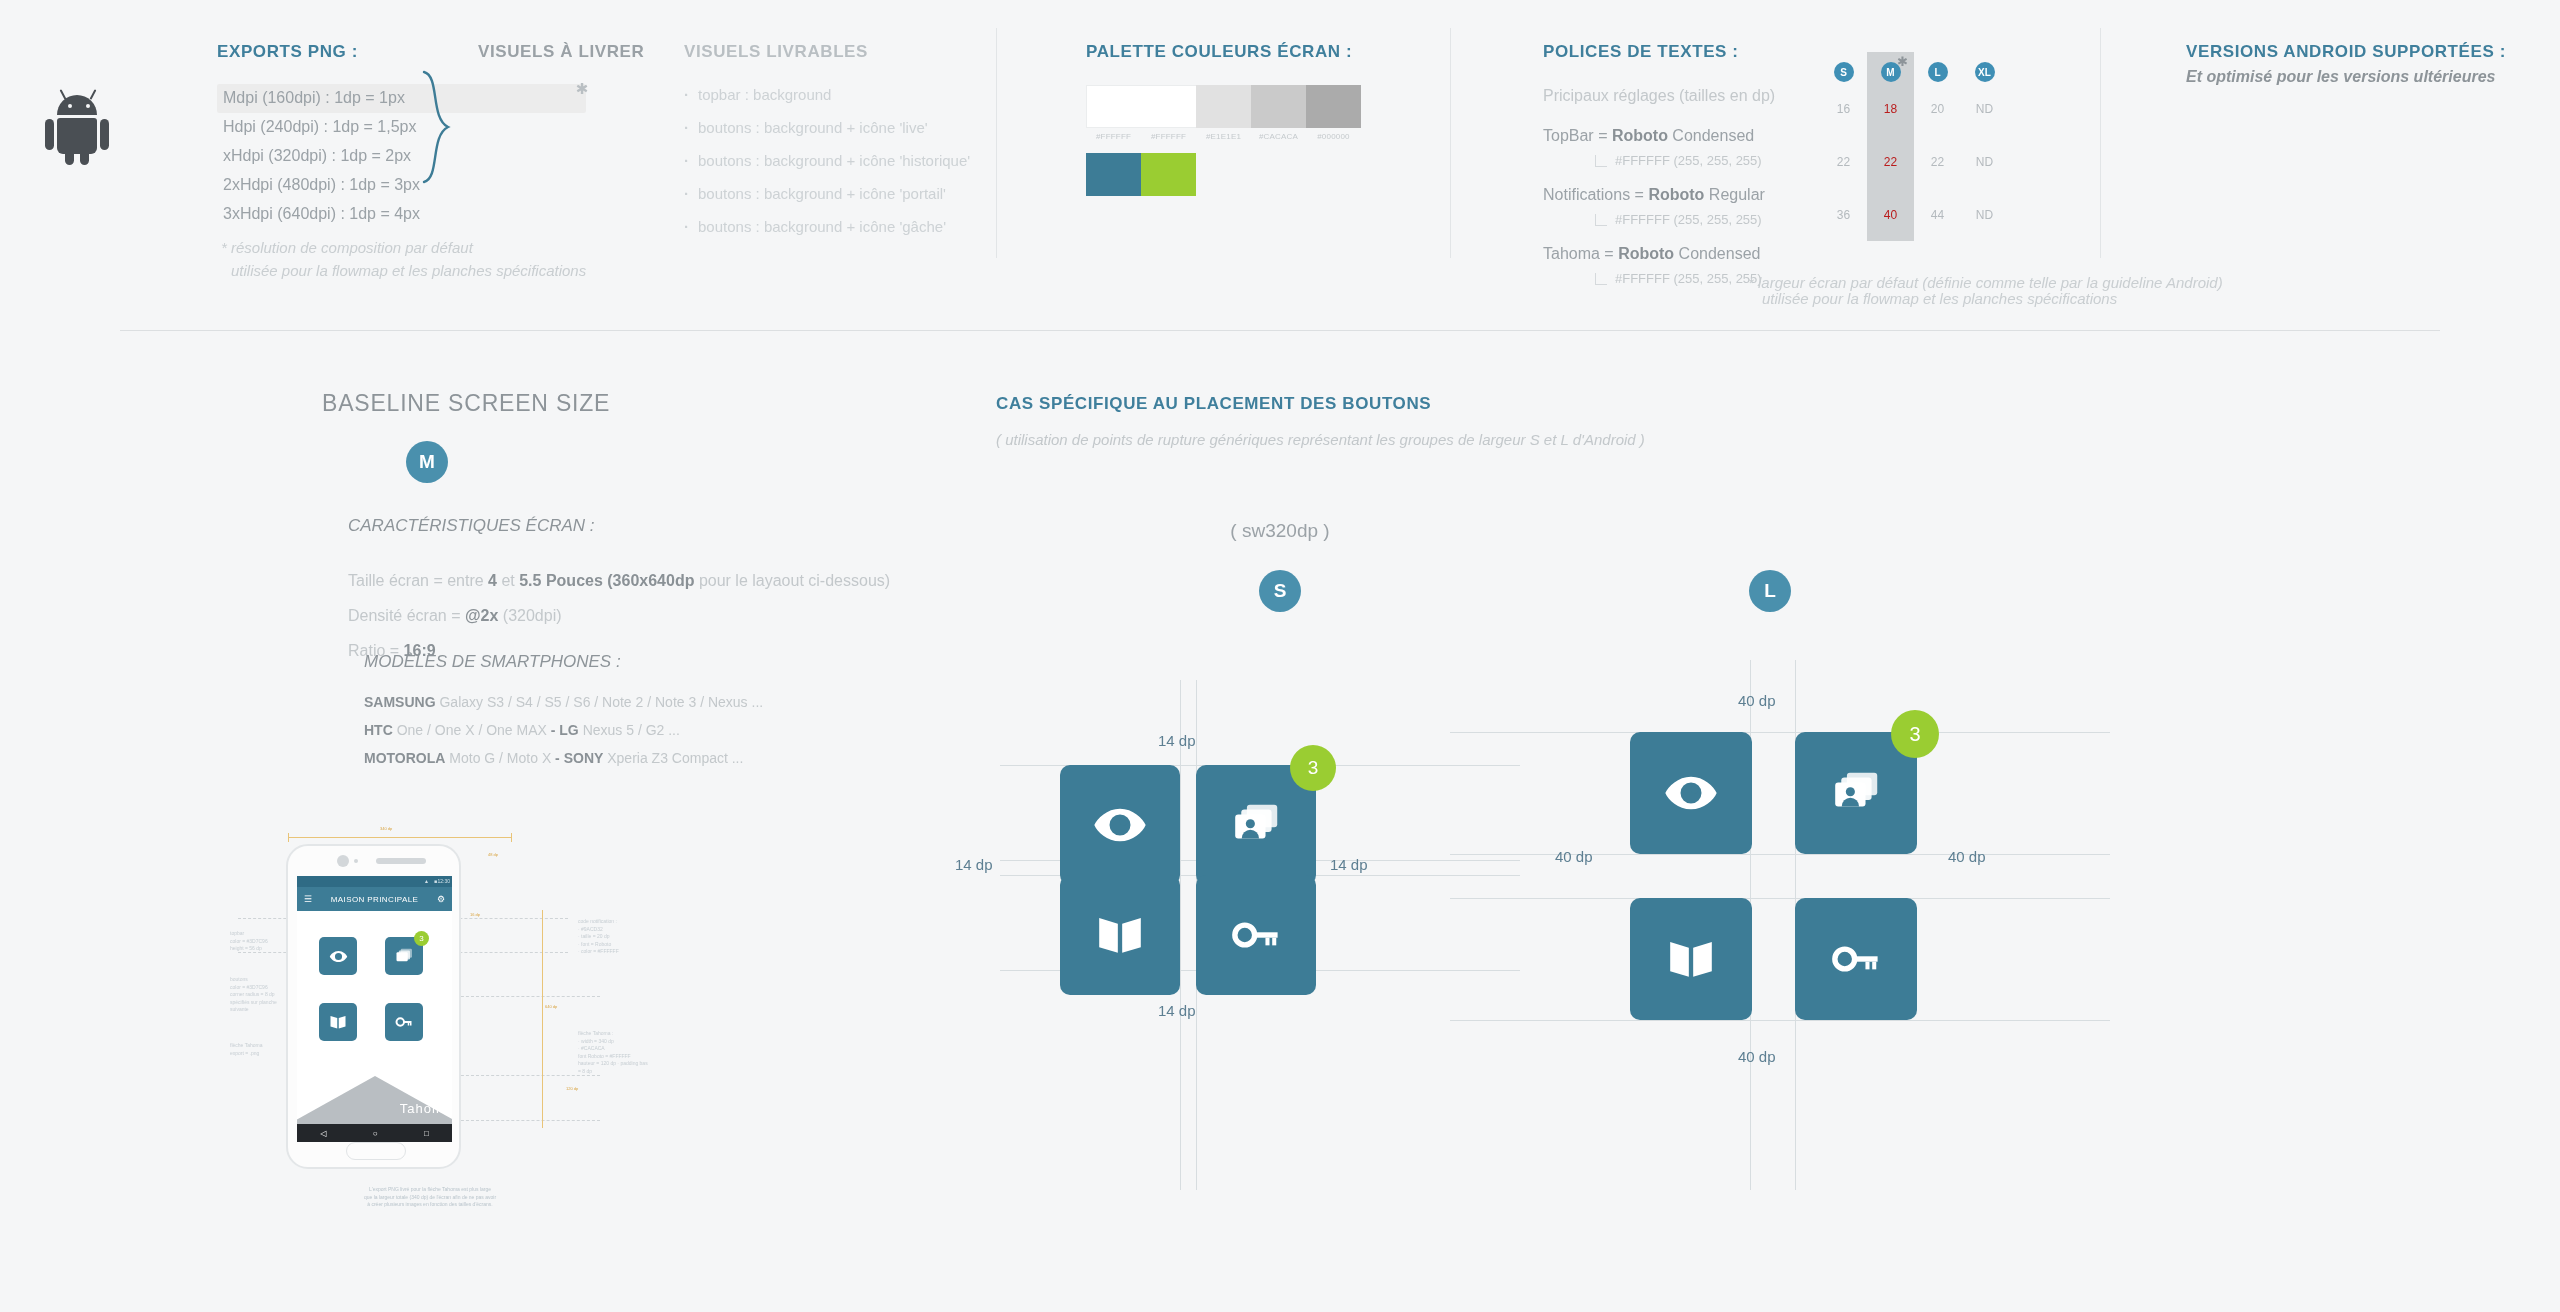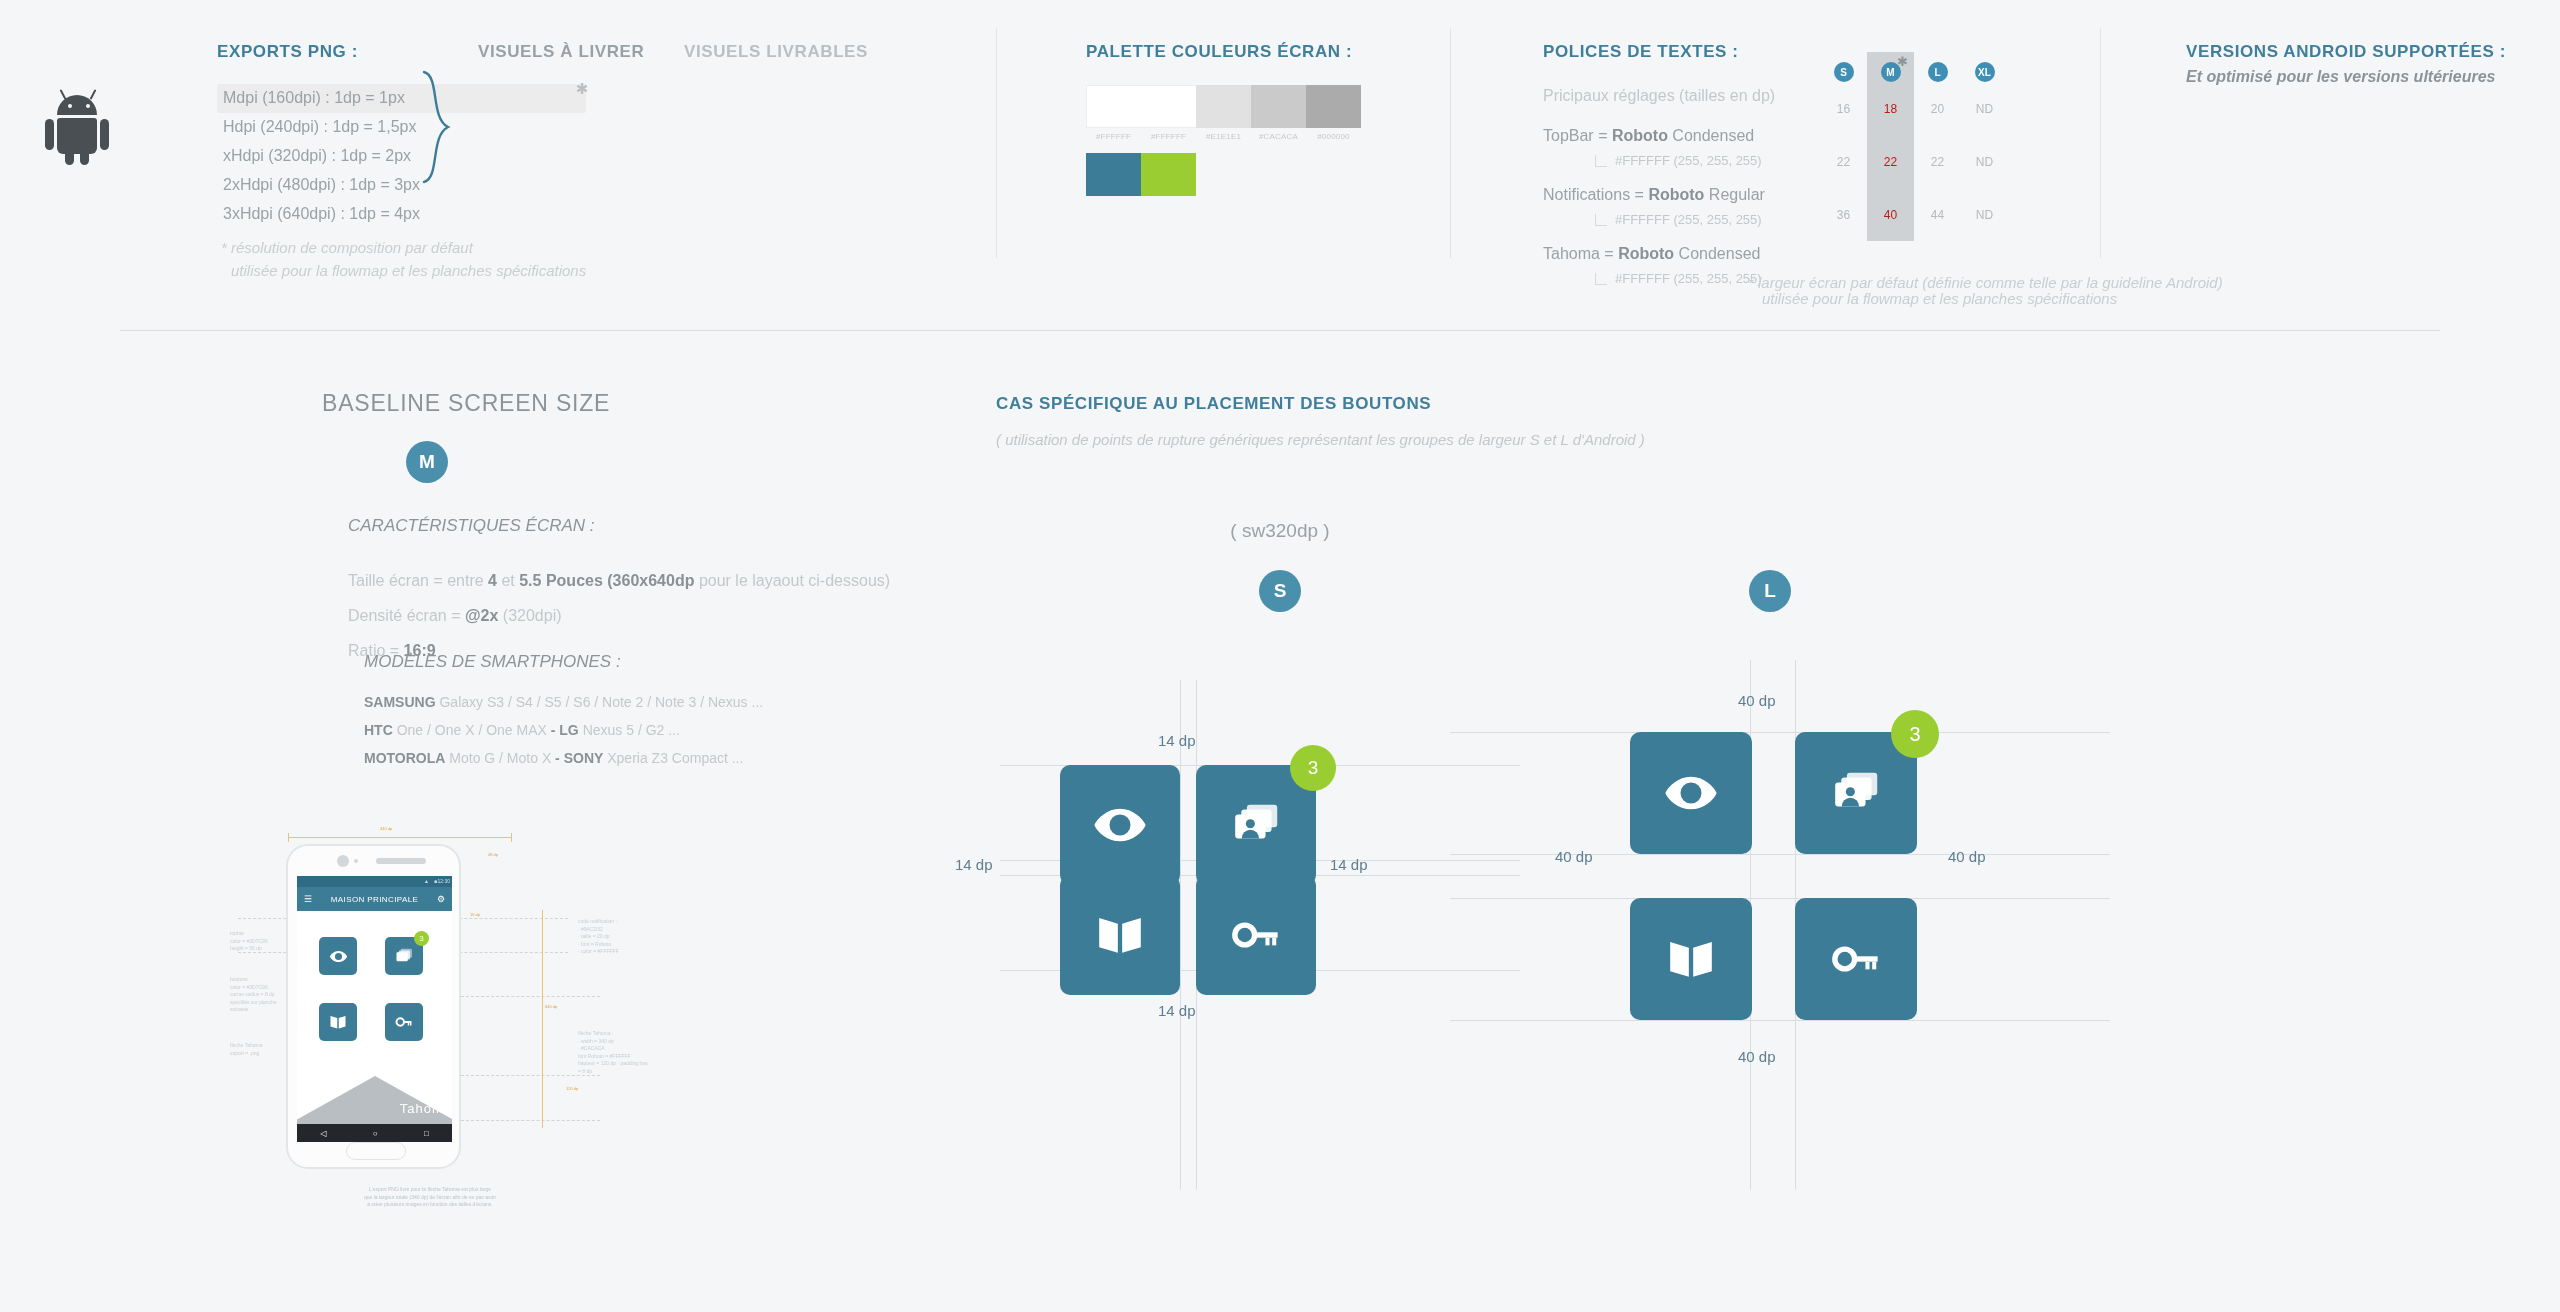--- a/index.html
+++ b/index.html
@@ -135,20 +135,27 @@
     <path d="M6 2 C22 6 12 48 30 57 C12 66 22 108 6 112" fill="none" stroke="#3d7c96" stroke-width="2.4" stroke-linecap="round"></path>
   </svg>
 </div>
 
 <div class="abs" style="left:478px; top:42px;">
   <div class="sec-title dark">VISUELS À LIVRER</div>
 </div>
 
 <div class="abs" style="left:684px; top:42px;">
   <div class="sec-title grey">VISUELS LIVRABLES</div>
+  <div style="margin-top:24px;">
+    <div class="bullet faint">topbar : background</div>
+    <div class="bullet faint">boutons : background + icône 'live'</div>
+    <div class="bullet faint">boutons : background + icône 'historique'</div>
+    <div class="bullet faint">boutons : background + icône 'portail'</div>
+    <div class="bullet faint">boutons : background + icône 'gâche'</div>
+  </div>
 </div>
 
 <div class="abs" style="left:996px; top:28px; width:1px; height:230px; background:#e2e5e7;"></div>
 
 <div class="abs" style="left:1086px; top:42px;">
   <div class="sec-title">PALETTE COULEURS ÉCRAN :</div>
   <div class="sw-row" style="margin-top:23px;">
     <div class="sw" style="background:#FFFFFF; border:1px solid #ebedee; border-right:none;"></div>
     <div class="sw" style="background:#FFFFFF; border:1px solid #ebedee; border-left:none; border-right:none;"></div>
     <div class="sw" style="background:#E1E1E1;"></div>

